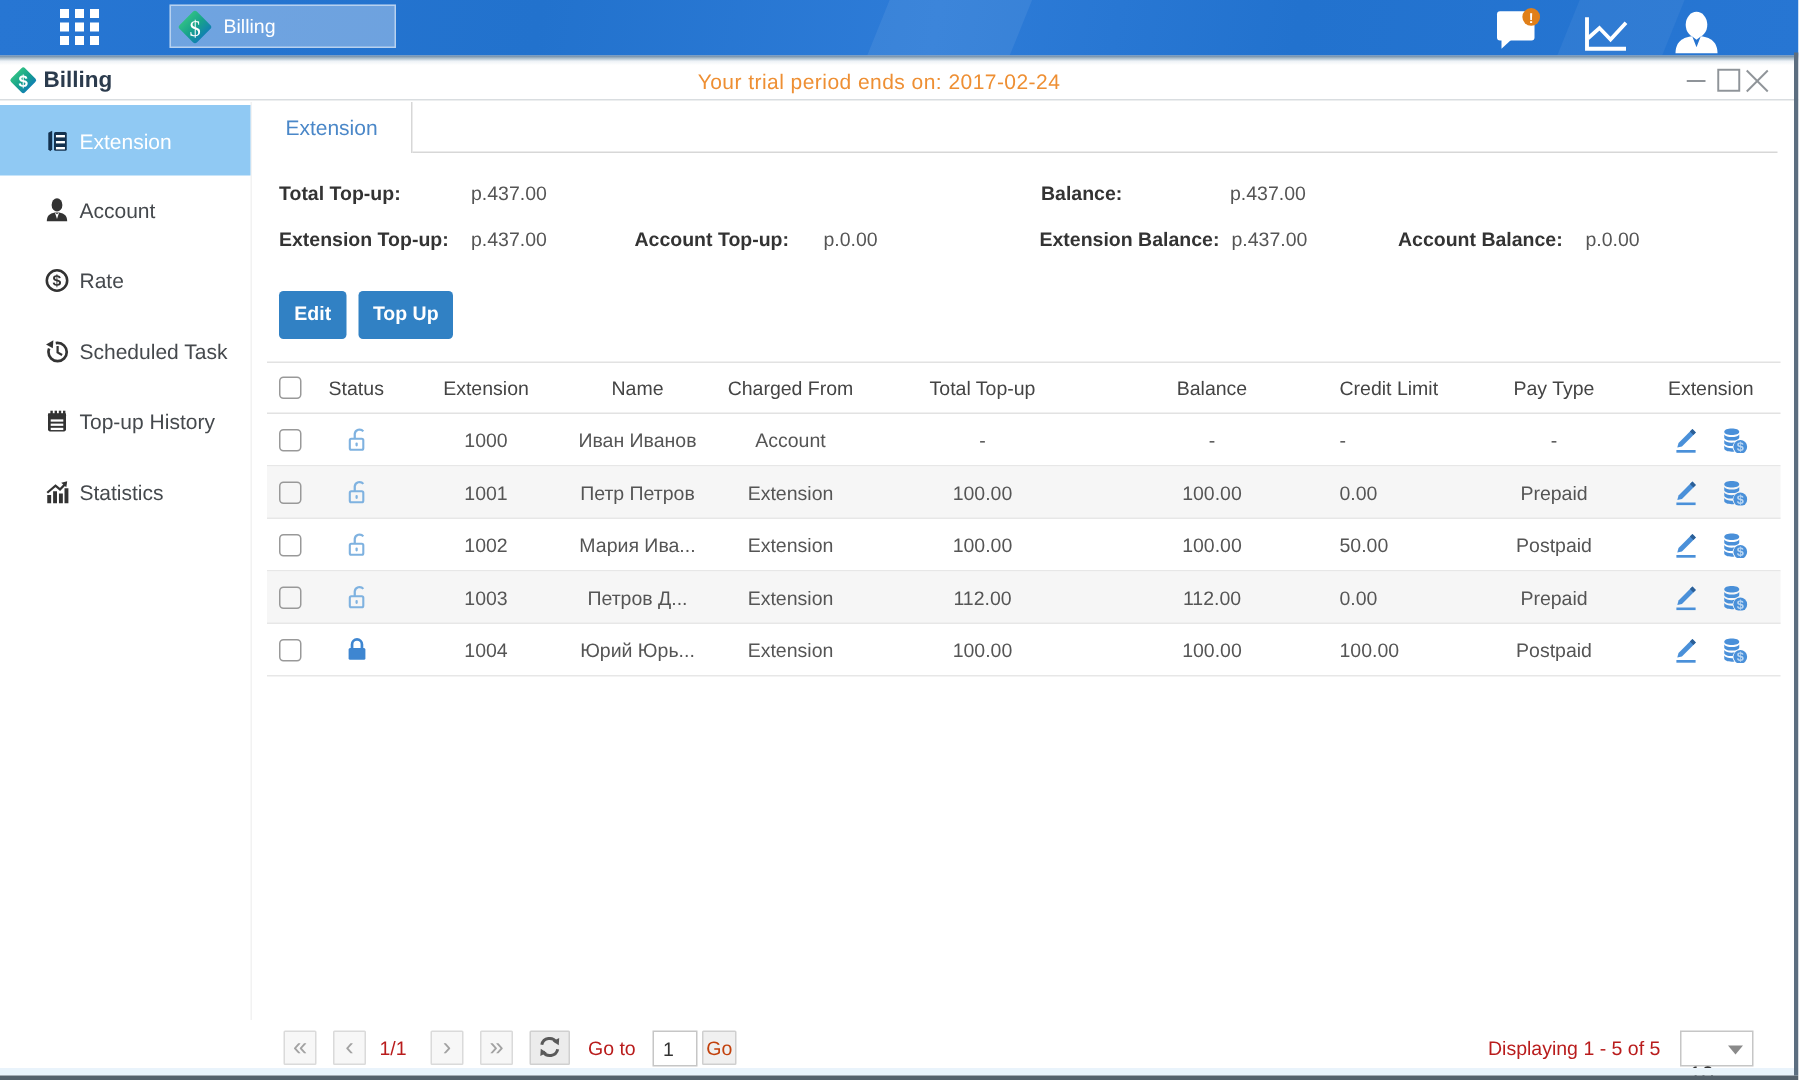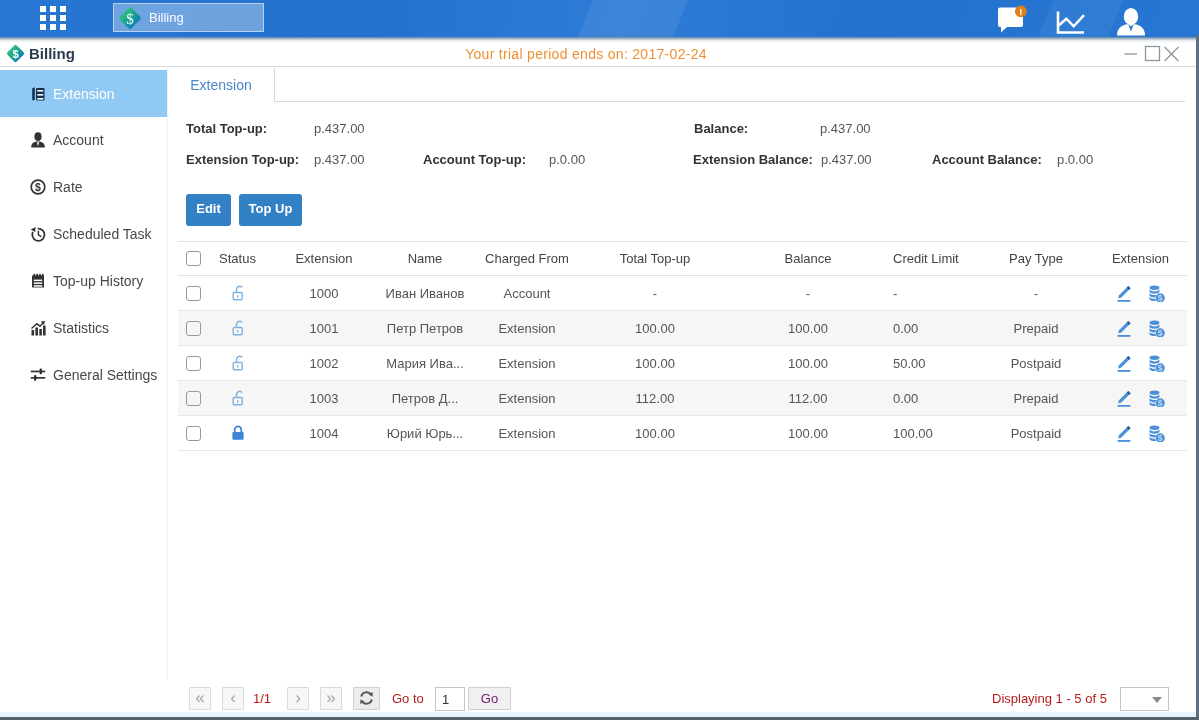--- a/index.html
+++ b/index.html
@@ -157,27 +157,20 @@
     </svg>Top-up History</div>
   <div class="sbitem" style="top:236px;">
     <svg class="ic" viewBox="0 0 16 16">
       <rect x="1.5" y="10" width="2.6" height="5.5" fill="#333"></rect>
       <rect x="5.4" y="7.5" width="2.6" height="8" fill="#333"></rect>
       <rect x="9.3" y="9" width="2.6" height="6.5" fill="#333"></rect>
       <rect x="13" y="5.5" width="2.6" height="10" fill="#333"></rect>
       <path d="M1.5 8.5 L7 3.8 L10 6.3 L13.6 2.6" stroke="#333" stroke-width="1.5" fill="none"></path>
       <path d="M14.8 0.8 L10.8 1.8 L14.2 4.8 Z" fill="#333"></path>
     </svg>Statistics</div>
-  <div class="sbitem" style="top:283px;">
-    <svg class="ic" viewBox="0 0 16 16">
-      <rect x="0.8" y="3.6" width="14.4" height="1.7" fill="#333"></rect>
-      <rect x="0.8" y="10" width="14.4" height="1.7" fill="#333"></rect>
-      <rect x="9.6" y="1.6" width="2.4" height="5.7" rx="1" fill="#333"></rect>
-      <rect x="4" y="8" width="2.4" height="5.7" rx="1" fill="#333"></rect>
-    </svg>General Settings</div>
 </div>
 
 <div class="content">
   <div class="tabbar">
         <div class="atab">Extension</div>
         <div class="bline"></div>
       </div>
   <div class="lbl" style="left:18px; top:53px;">Total Top-up:</div>
   <div class="val" style="left:146px; top:53px;">p.437.00</div>
   <div class="lbl" style="left:526px; top:53px;">Balance:</div>
@@ -362,21 +355,21 @@
   <div class="pbtn" style="left:353px; width:27px; color:#555; background:#ececec; border-color:#d0d0d0;">
     <svg width="15" height="14" viewBox="0 0 15 14" style="margin-top:3px">
       <path d="M2.2 5.5 A5.3 5.3 0 0 1 12 4" fill="none" stroke="#5a5a5a" stroke-width="2"></path>
       <path d="M12.8 8.5 A5.3 5.3 0 0 1 3 10" fill="none" stroke="#5a5a5a" stroke-width="2"></path>
       <path d="M13.8 1 L13.5 5.8 L9.5 3.2 Z" fill="#5a5a5a"></path>
       <path d="M1.2 13 L1.5 8.2 L5.5 10.8 Z" fill="#5a5a5a"></path>
     </svg>
   </div>
   <div class="ptxt" style="left:392px; top:11px;">Go to</div>
   <div style="position:absolute; left:435px; top:7px; width:30px; height:24px; border:1px solid #c6c6c6; background:#fff; font-size:13px; color:#333; padding:4px 0 0 6px;">1</div>
-  <div class="pbtn" style="left:468px; width:43px; color:#701a75; font-size:13px; line-height:22px; background:#f0f0f0; border-color:#cfcfcf;">Go</div>
+  <div class="pbtn" style="left:468px; width:23px; color:#c2410c; font-size:13px; line-height:22px; background:#f0f0f0; border-color:#cfcfcf;">Go</div>
   <div class="ptxt" style="left:992px; top:11px;">Displaying 1 - 5 of 5</div>
   <div style="position:absolute; left:1120px; top:7px; width:49px; height:24px; border:1px solid #c6c6c6; background:#fff;">
     <span style="position:absolute; left:5px; top:20px; font-size:15px; color:#333;">10</span>
     <span style="position:absolute; right:6px; top:9px; width:0; height:0; border-left:5.5px solid transparent; border-right:5.5px solid transparent; border-top:6.5px solid #8a8a8a;"></span>
   </div>
 </div>
 <div class="bluestrip"></div>
 <div class="botline"></div>
 <div class="rightline"></div>
 </div>

